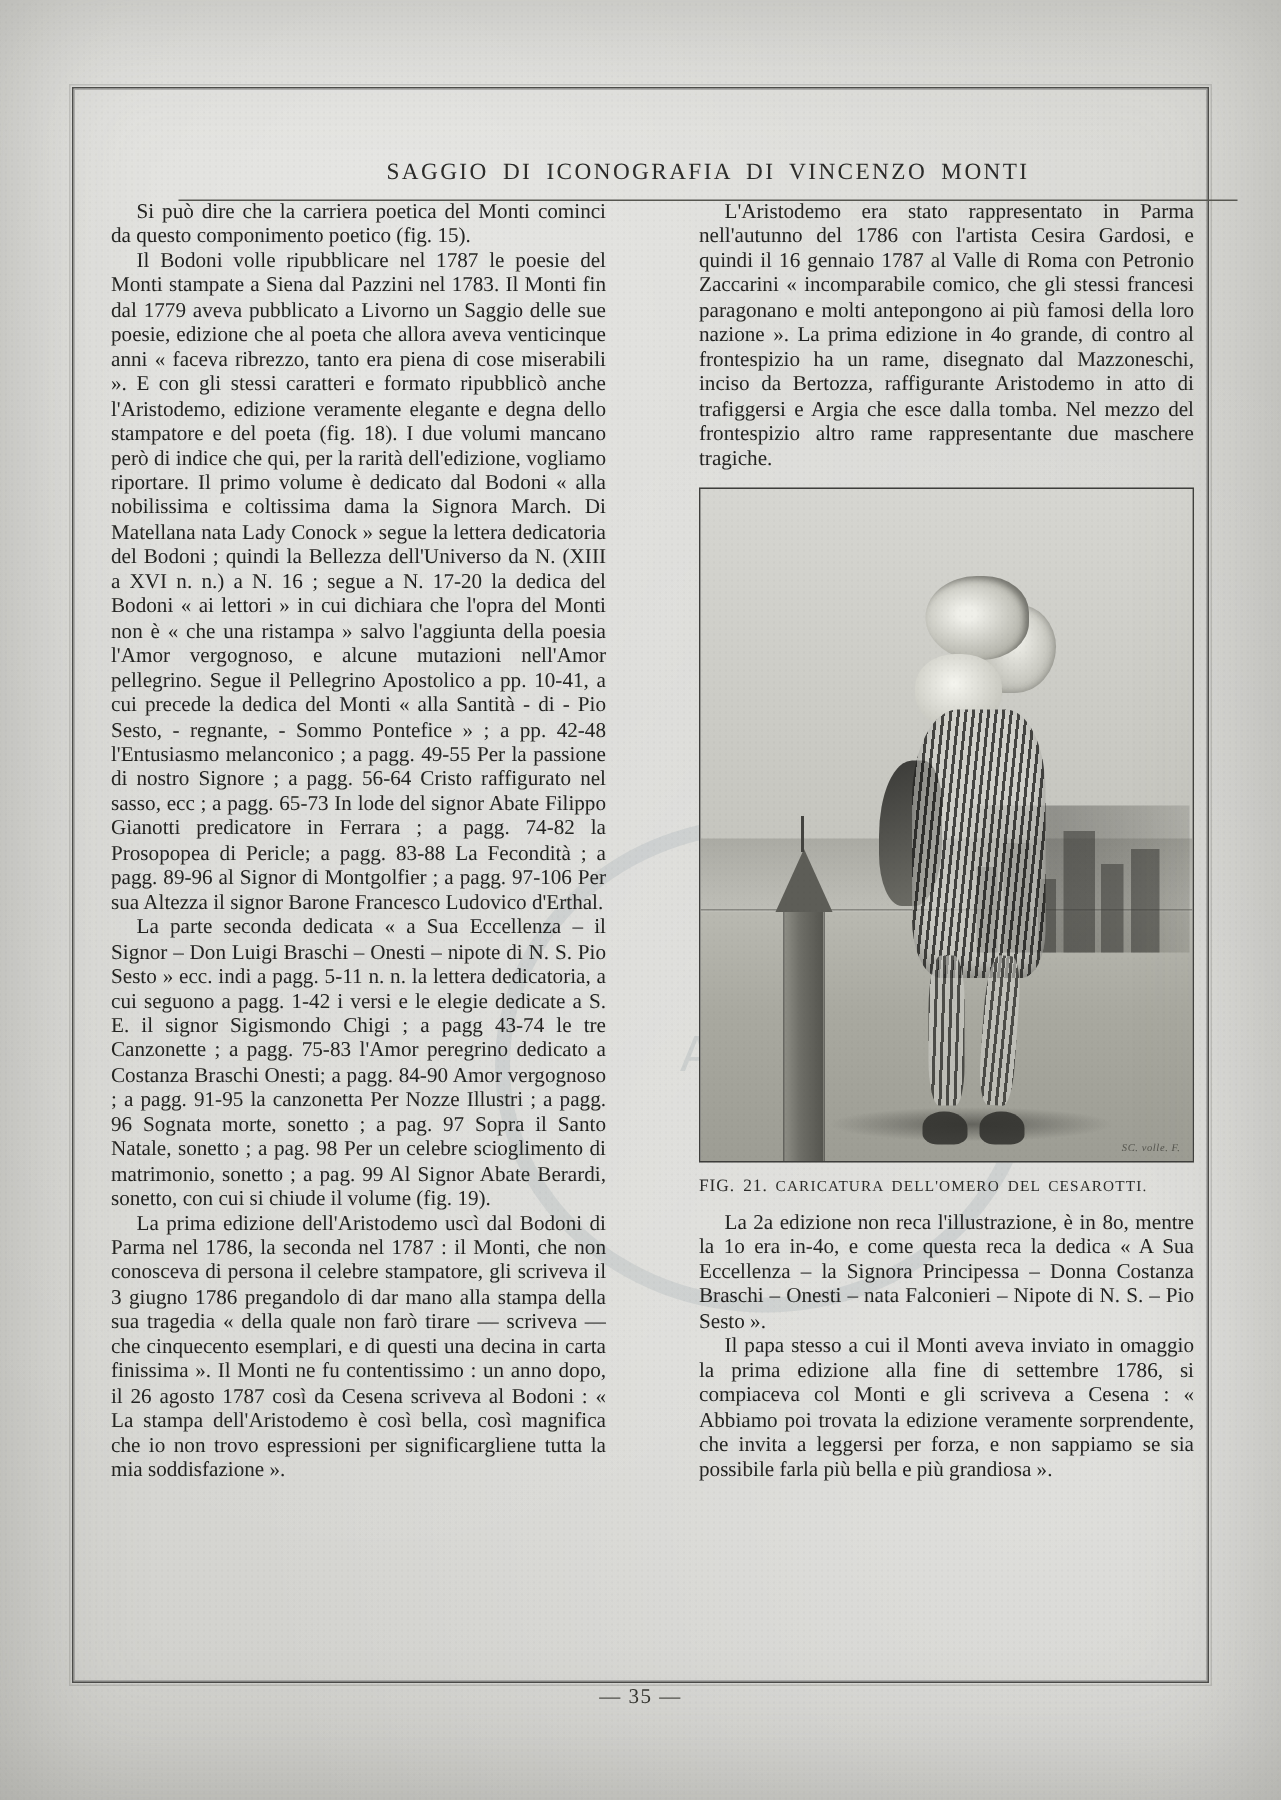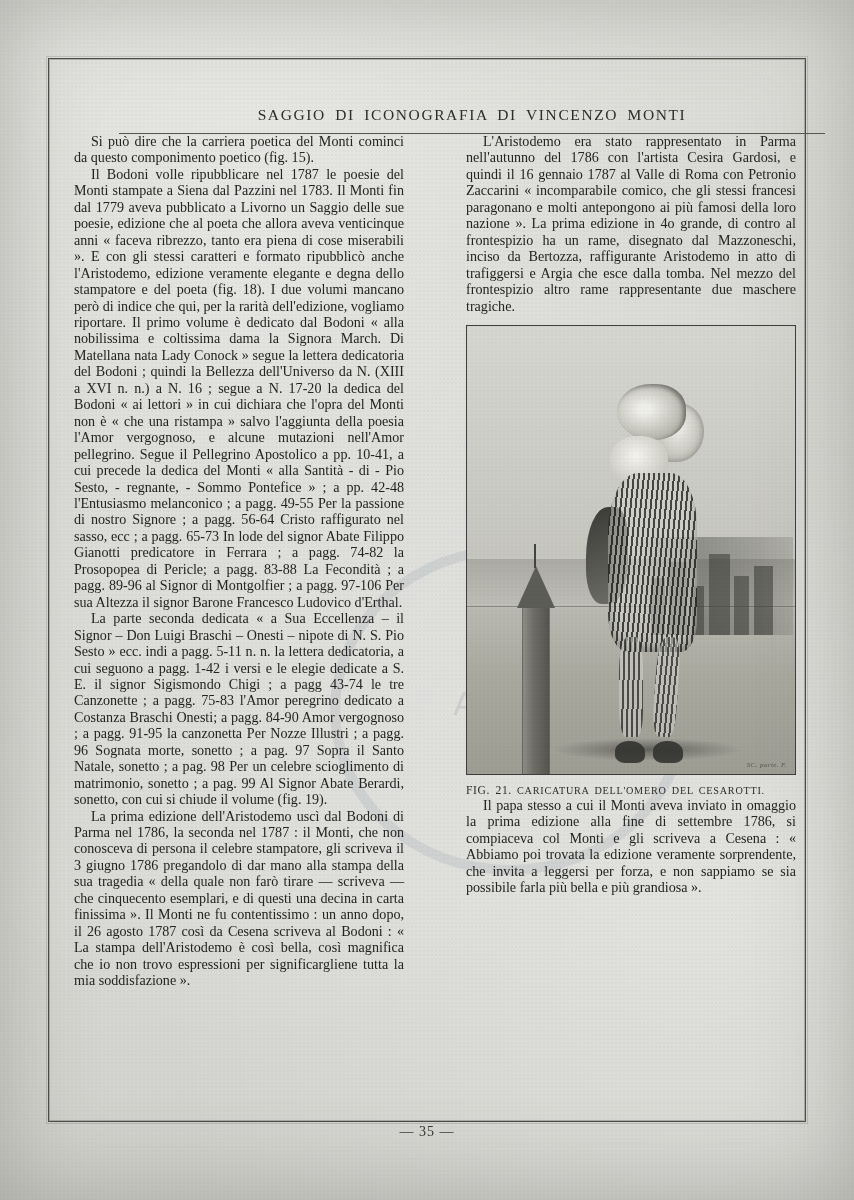--- a/index.html
+++ b/index.html
@@ -319,29 +319,30 @@
             <div class="fm-jabot"></div>
             <div class="fm-tail"></div>
             <div class="fm-coat"></div>
             <div class="fm-leg l"></div>
             <div class="fm-leg r"></div>
             <div class="fm-shoe l"></div>
             <div class="fm-shoe r"></div>
           </div>
 
           <div class="shadow"></div>
-          <div class="plate-sign">SC. parte. F.</div>
+          <div class="plate-sign">SC. volle. F.</div>
         </div>
 
         <div id="fig-caption">
           <span class="fignum">FIG. 21.</span>
           <span>CARICATURA DELL'OMERO DEL CESAROTTI.</span>
         </div>
       </div>
 
+      <p class="para" style="margin-top:10px">La 2a edizione non reca l'illustrazione, è in 8o, mentre la 1o era in-4o, e come questa reca la dedica « A Sua Eccellenza – la Signora Principessa – Donna Costanza Braschi – Onesti – nata Falconieri – Nipote di N. S. – Pio Sesto ».</p>
       <p class="para">Il papa stesso a cui il Monti aveva inviato in omaggio la prima edizione alla fine di settembre 1786, si compiaceva col Monti e gli scriveva a Cesena : « Abbiamo poi trovata la edizione veramente sorprendente, che invita a leggersi per forza, e non sappiamo se sia possibile farla più bella e più grandiosa ».</p>
     </div>
 
   </div>
 
   <div id="folio">— 35 —</div>
 
   <div id="grain"></div>
   <div id="vignette"></div>
 </div>

